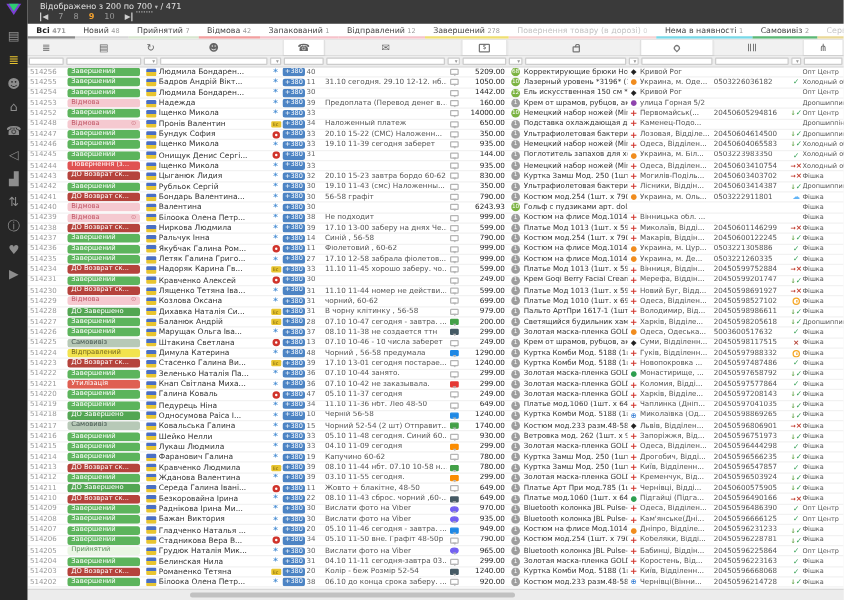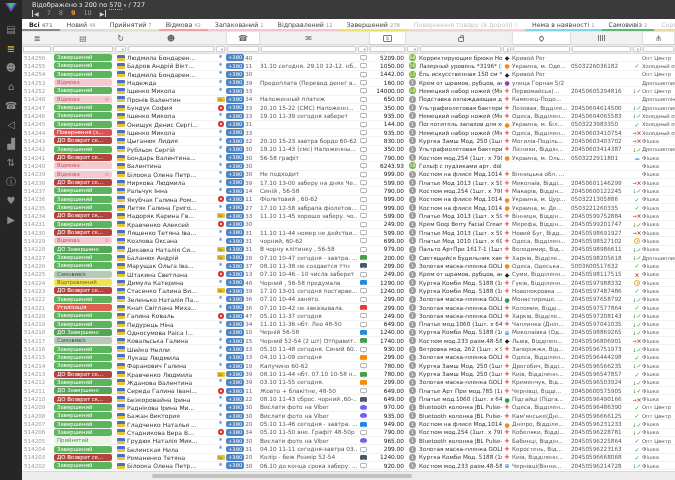--- a/index.html
+++ b/index.html
@@ -131,23 +131,23 @@
         <div class="side-ic">⇅</div>
         <div class="side-ic">ⓘ</div>
         <div class="side-ic">♥</div>
         <div class="side-ic">▶</div>
       </div>
   </div>
 
   <div class="topbar">
     <div class="tb-title">
       <span>Відображено з 200 по</span>
-      <span class="pg">570</span>
+      <span class="pg">700</span>
       <span class="caret">▾</span>
-      <span>/ 727</span>
+      <span>/ 471</span>
     </div>
     <div class="pager">
       <span class="nav" style="border-left:1px solid #cfcfcf;padding-left:1px">◀</span>
       <span id="pager-pages" style="display: inline-flex; gap: 8px;">
           <span class="pg-n">7</span>
           <span class="pg-n">8</span>
           <span class="pg-n cur">9</span>
           <span class="pg-n">10</span>
         </span>
       <span class="nav" style="border-right:1px solid #cfcfcf;padding-right:1px">▶</span>

